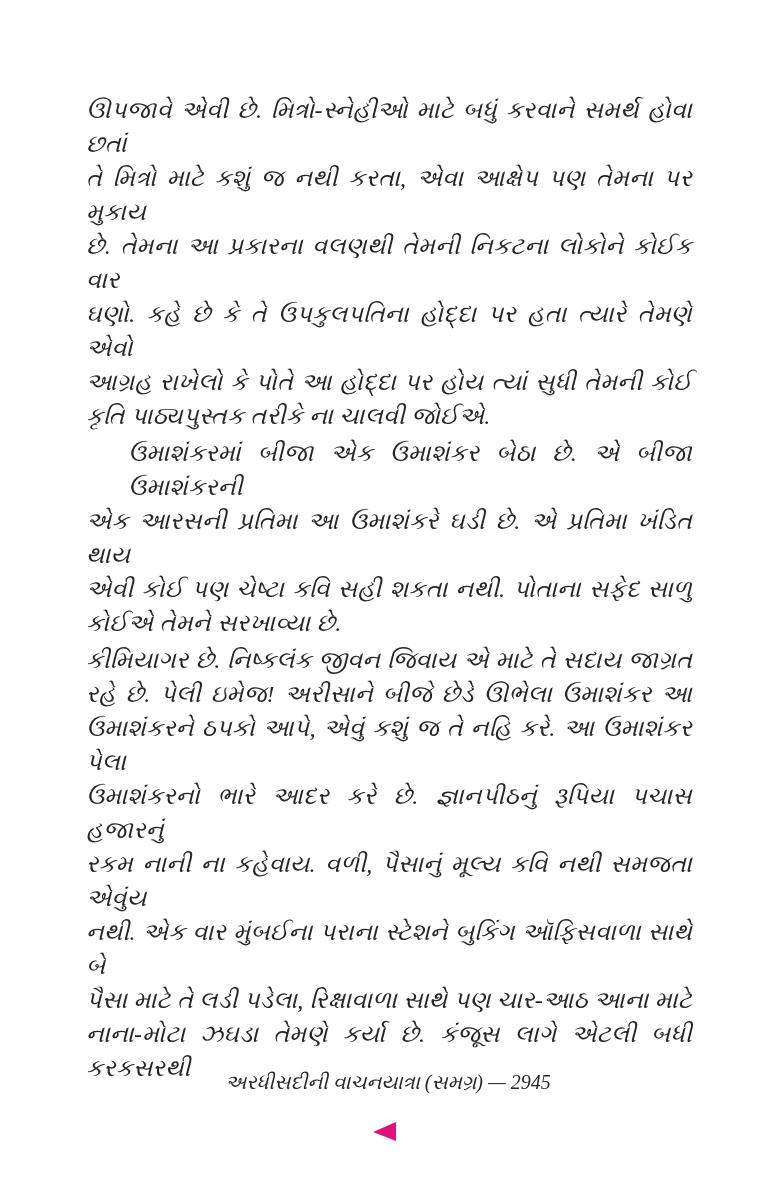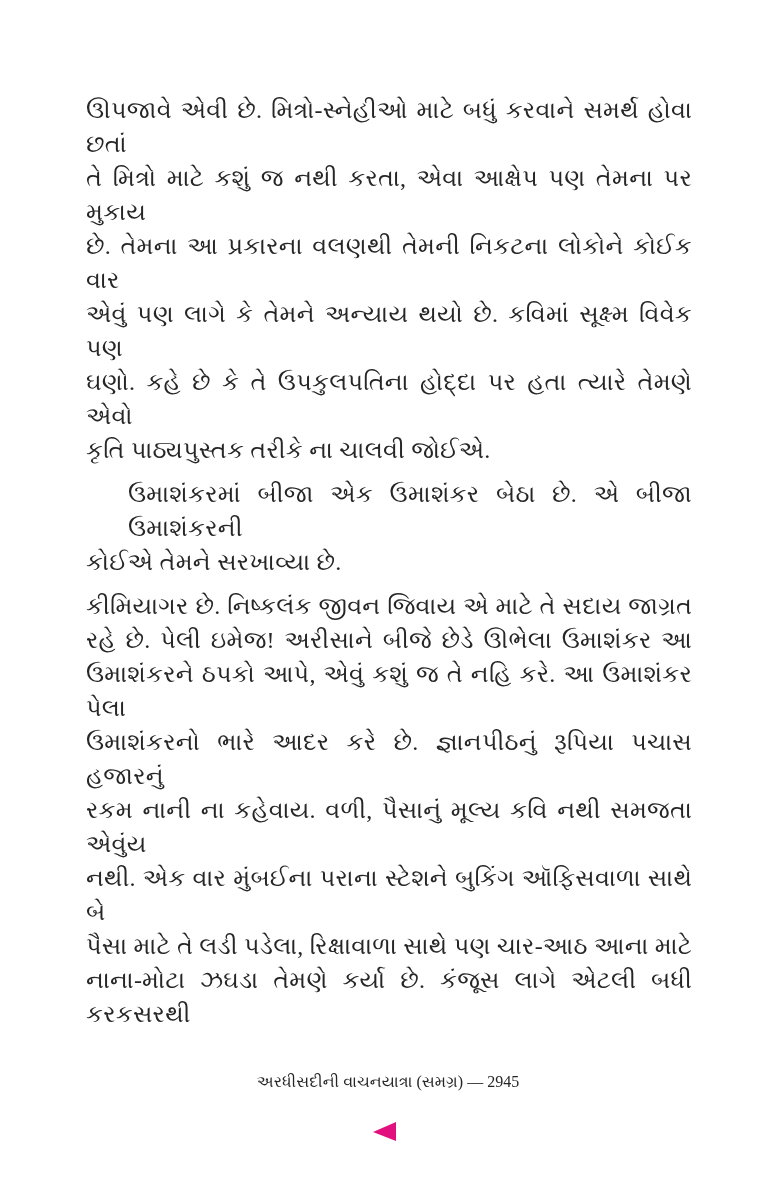--- a/index.html
+++ b/index.html
@@ -1,16 +1,16 @@
 <!DOCTYPE html>
 <html style="--triangle-color: #e2107e; --text-color: #262626; --bg-color: #ffffff;"><head>
 <meta charset="utf-8">
 <style>
   :root { --triangle-color: #e2107e; --text-color: #262626; --bg-color: #ffffff; }
-  * { margin: 0; padding: 0; box-sizing: border-box; }
+  * { margin: 0; padding: 0; box-sizing: border-box; font-style: italic; }
   html, body { background: #ffffff; }
   body {
     width: 776px;
     height: 1199px;
     position: relative;
     overflow: hidden;
     font-family: "Liberation Serif", "DejaVu Serif", serif;
     background: var(--bg-color);
     color: var(--text-color);
   }
@@ -18,41 +18,41 @@
     width: 776px;
     height: 1199px;
     background: var(--bg-color);
   }
   .text-block {
     position: absolute;
     top: 93px;
     left: 86px;
     width: 606px;
   }
-  .para + .para { margin-top: 10px; }
+  .para + .para { margin-top: 3px; }
   .line {
     font-size: 24px;
     line-height: 34px;
     white-space: normal;
     text-align: justify;
     text-align-last: justify;
     letter-spacing: 0.2px;
   }
   .line.last {
     text-align: left;
     text-align-last: left;
   }
   .line.indent { padding-left: 42px; }
   .footer {
     position: absolute;
     top: 1072px;
     left: 0;
     width: 776px;
     text-align: center;
-    font-size: 16px;
+    font-size: 20px;
     line-height: 20px;
     color: var(--text-color);
   }
   .triangle {
     position: absolute;
     top: 1122px;
     left: 373px;
     width: 0;
     height: 0;
     border-top: 10px solid transparent;
@@ -62,26 +62,28 @@
 </style>
 </head>
 <body>
 
 <div class="page">
   <div class="text-block">
       <div class="para">
         <div class="line">ઊપજાવે એવી છે. મિત્રો-સ્નેહીઓ માટે બધું કરવાને સમર્થ હોવા છતાં</div>
         <div class="line">તે મિત્રો માટે કશું જ નથી કરતા, એવા આક્ષેપ પણ તેમના પર મુકાય</div>
         <div class="line">છે. તેમના આ પ્રકારના વલણથી તેમની નિકટના લોકોને કોઈક વાર</div>
-        <div class="line">એવું પણ લાગે કે તેમને અન્યાય થયો છે. કવિમાં સૂક્ષ્મ વિવેક પણ</div>
         <div class="line">ઘણો. કહે છે કે તે ઉપકુલપતિના હોદ્દા પર હતા ત્યારે તેમણે એવો</div>
+        <div class="line">આગ્રહ રાખેલો કે પોતે આ હોદ્દા પર હોય ત્યાં સુધી તેમની કોઈ</div>
         <div class="line last">કૃતિ પાઠ્યપુસ્તક તરીકે ના ચાલવી જોઈએ.</div>
       </div>
       <div class="para">
         <div class="line indent">ઉમાશંકરમાં બીજા એક ઉમાશંકર બેઠા છે. એ બીજા ઉમાશંકરની</div>
+        <div class="line">એક આરસની પ્રતિમા આ ઉમાશંકરે ઘડી છે. એ પ્રતિમા ખંડિત થાય</div>
+        <div class="line">એવી કોઈ પણ ચેષ્ટા કવિ સહી શકતા નથી. પોતાના સફેદ સાળુ</div>
         <div class="line last">કોઈએ તેમને સરખાવ્યા છે.</div>
       </div>
       <div class="para">
         <div class="line">કીમિયાગર છે. નિષ્કલંક જીવન જિવાય એ માટે તે સદાય જાગ્રત</div>
         <div class="line">રહે છે. પેલી ઇમેજ! અરીસાને બીજે છેડે ઊભેલા ઉમાશંકર આ</div>
         <div class="line">ઉમાશંકરને ઠપકો આપે, એવું કશું જ તે નહિ કરે. આ ઉમાશંકર પેલા</div>
         <div class="line">ઉમાશંકરનો ભારે આદર કરે છે. જ્ઞાનપીઠનું રૂપિયા પચાસ હજારનું</div>
         <div class="line">રકમ નાની ના કહેવાય. વળી, પૈસાનું મૂલ્ય કવિ નથી સમજતા એવુંય</div>
         <div class="line">નથી. એક વાર મુંબઈના પરાના સ્ટેશને બુકિંગ ઑફિસવાળા સાથે બે</div>
         <div class="line">પૈસા માટે તે લડી પડેલા, રિક્ષાવાળા સાથે પણ ચાર-આઠ આના માટે</div>

